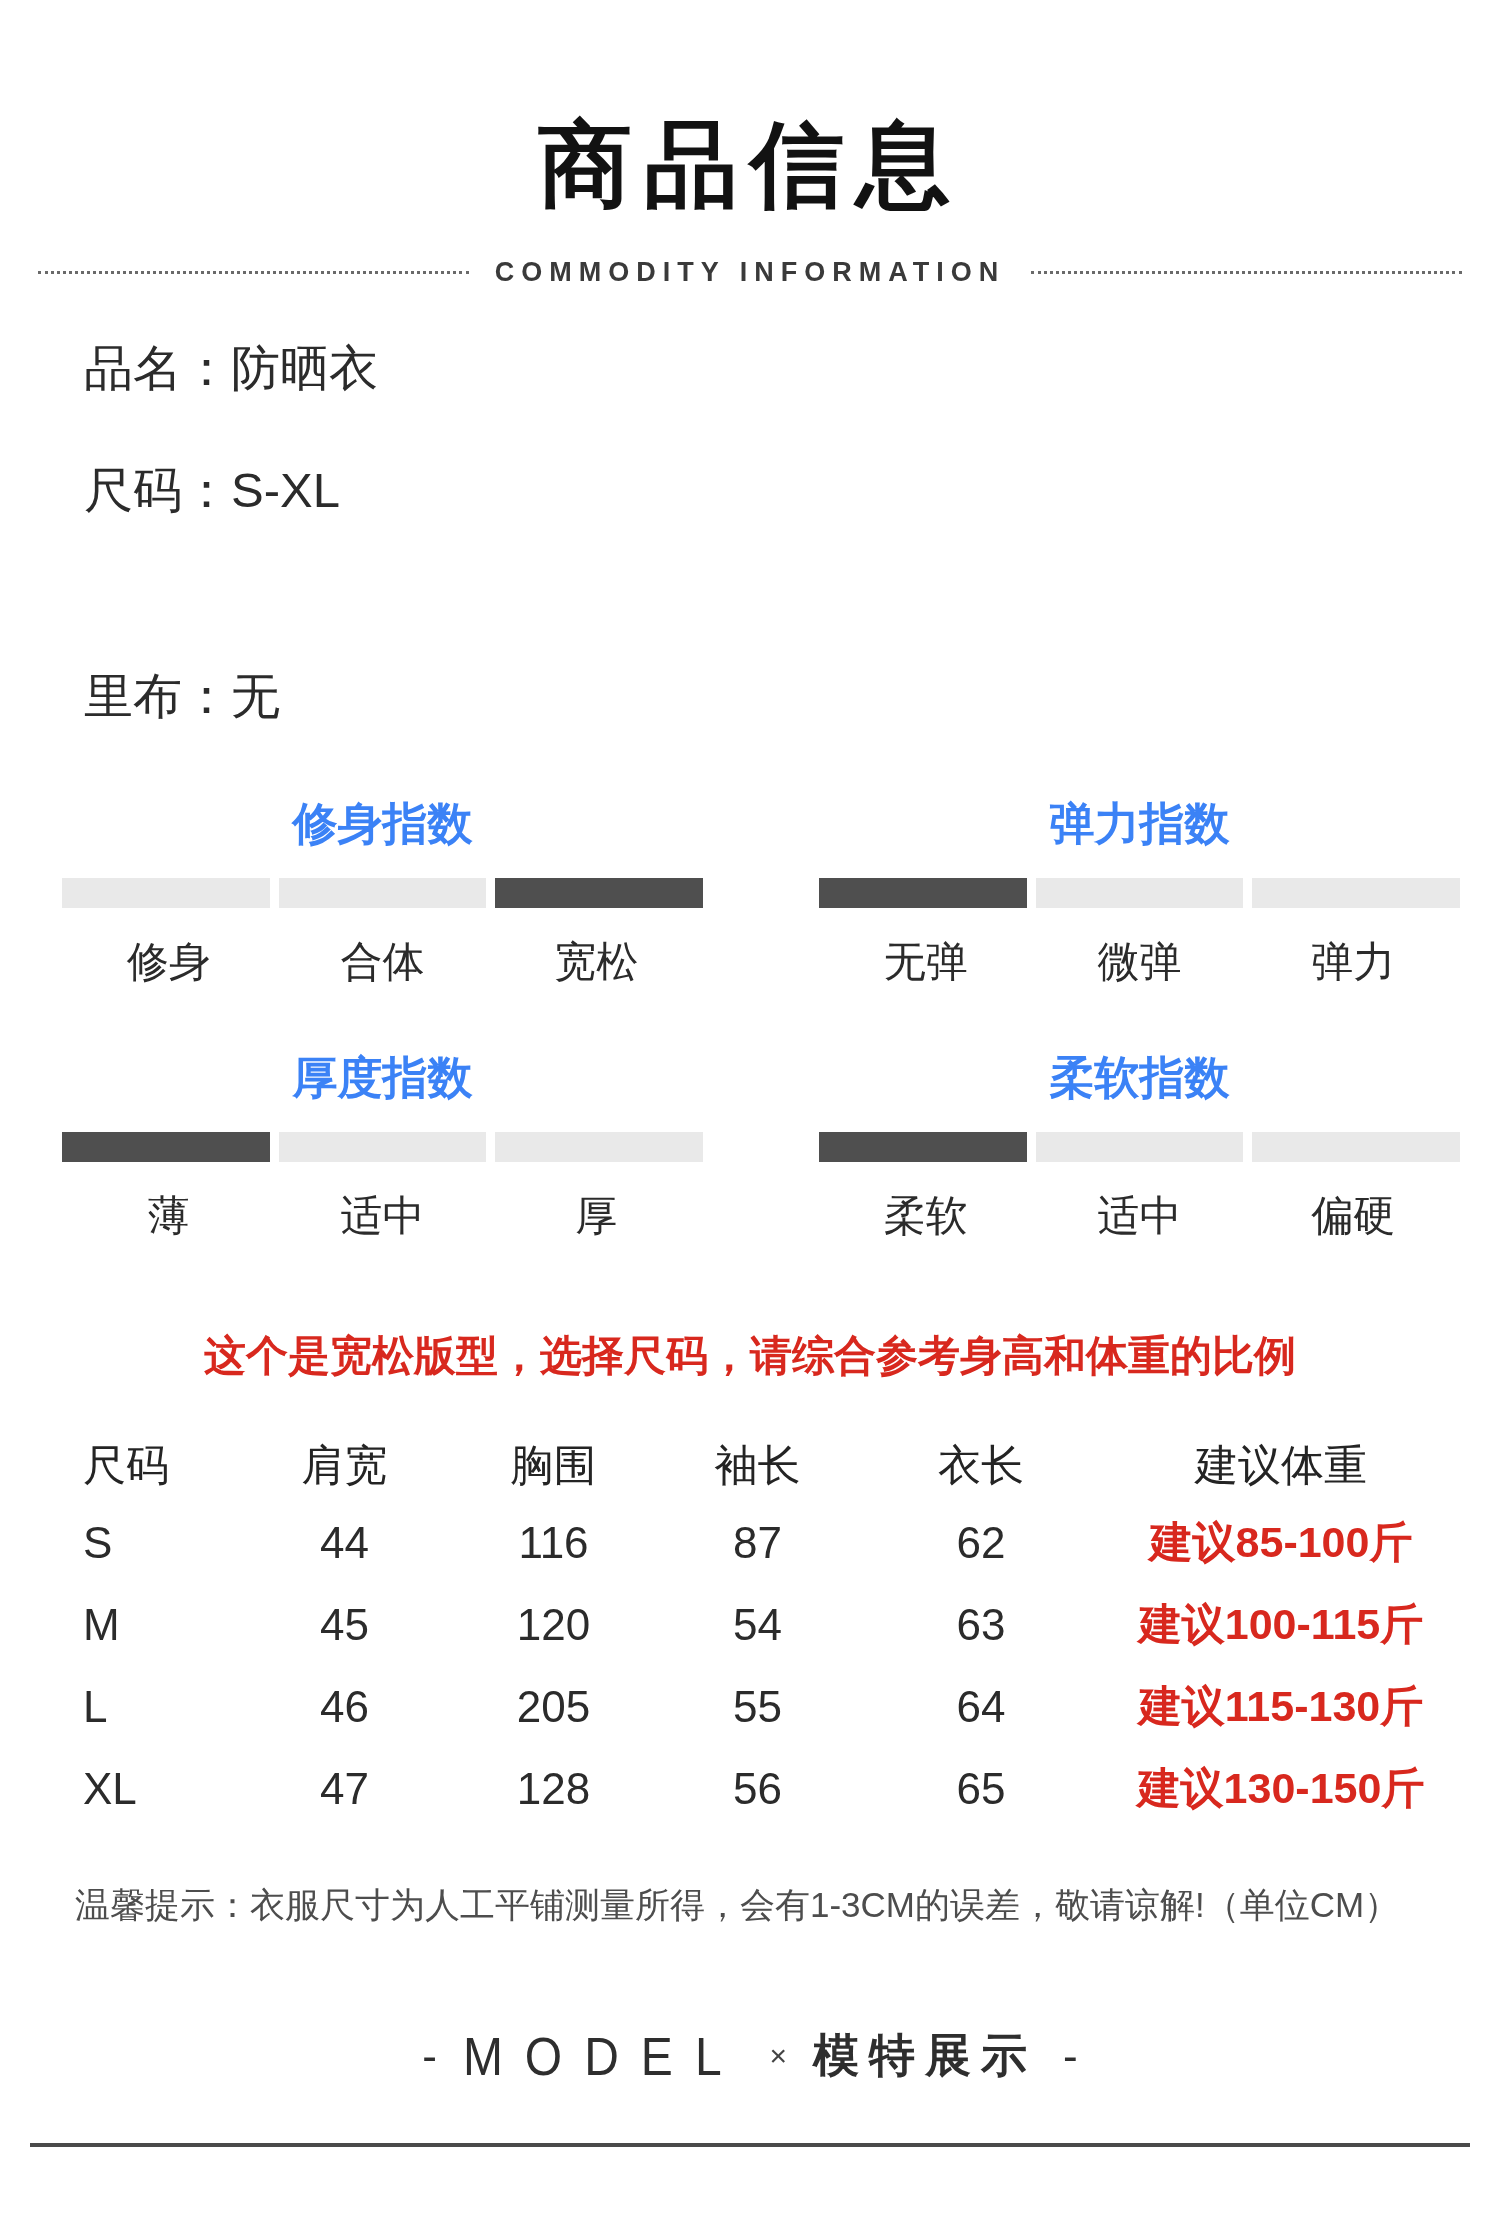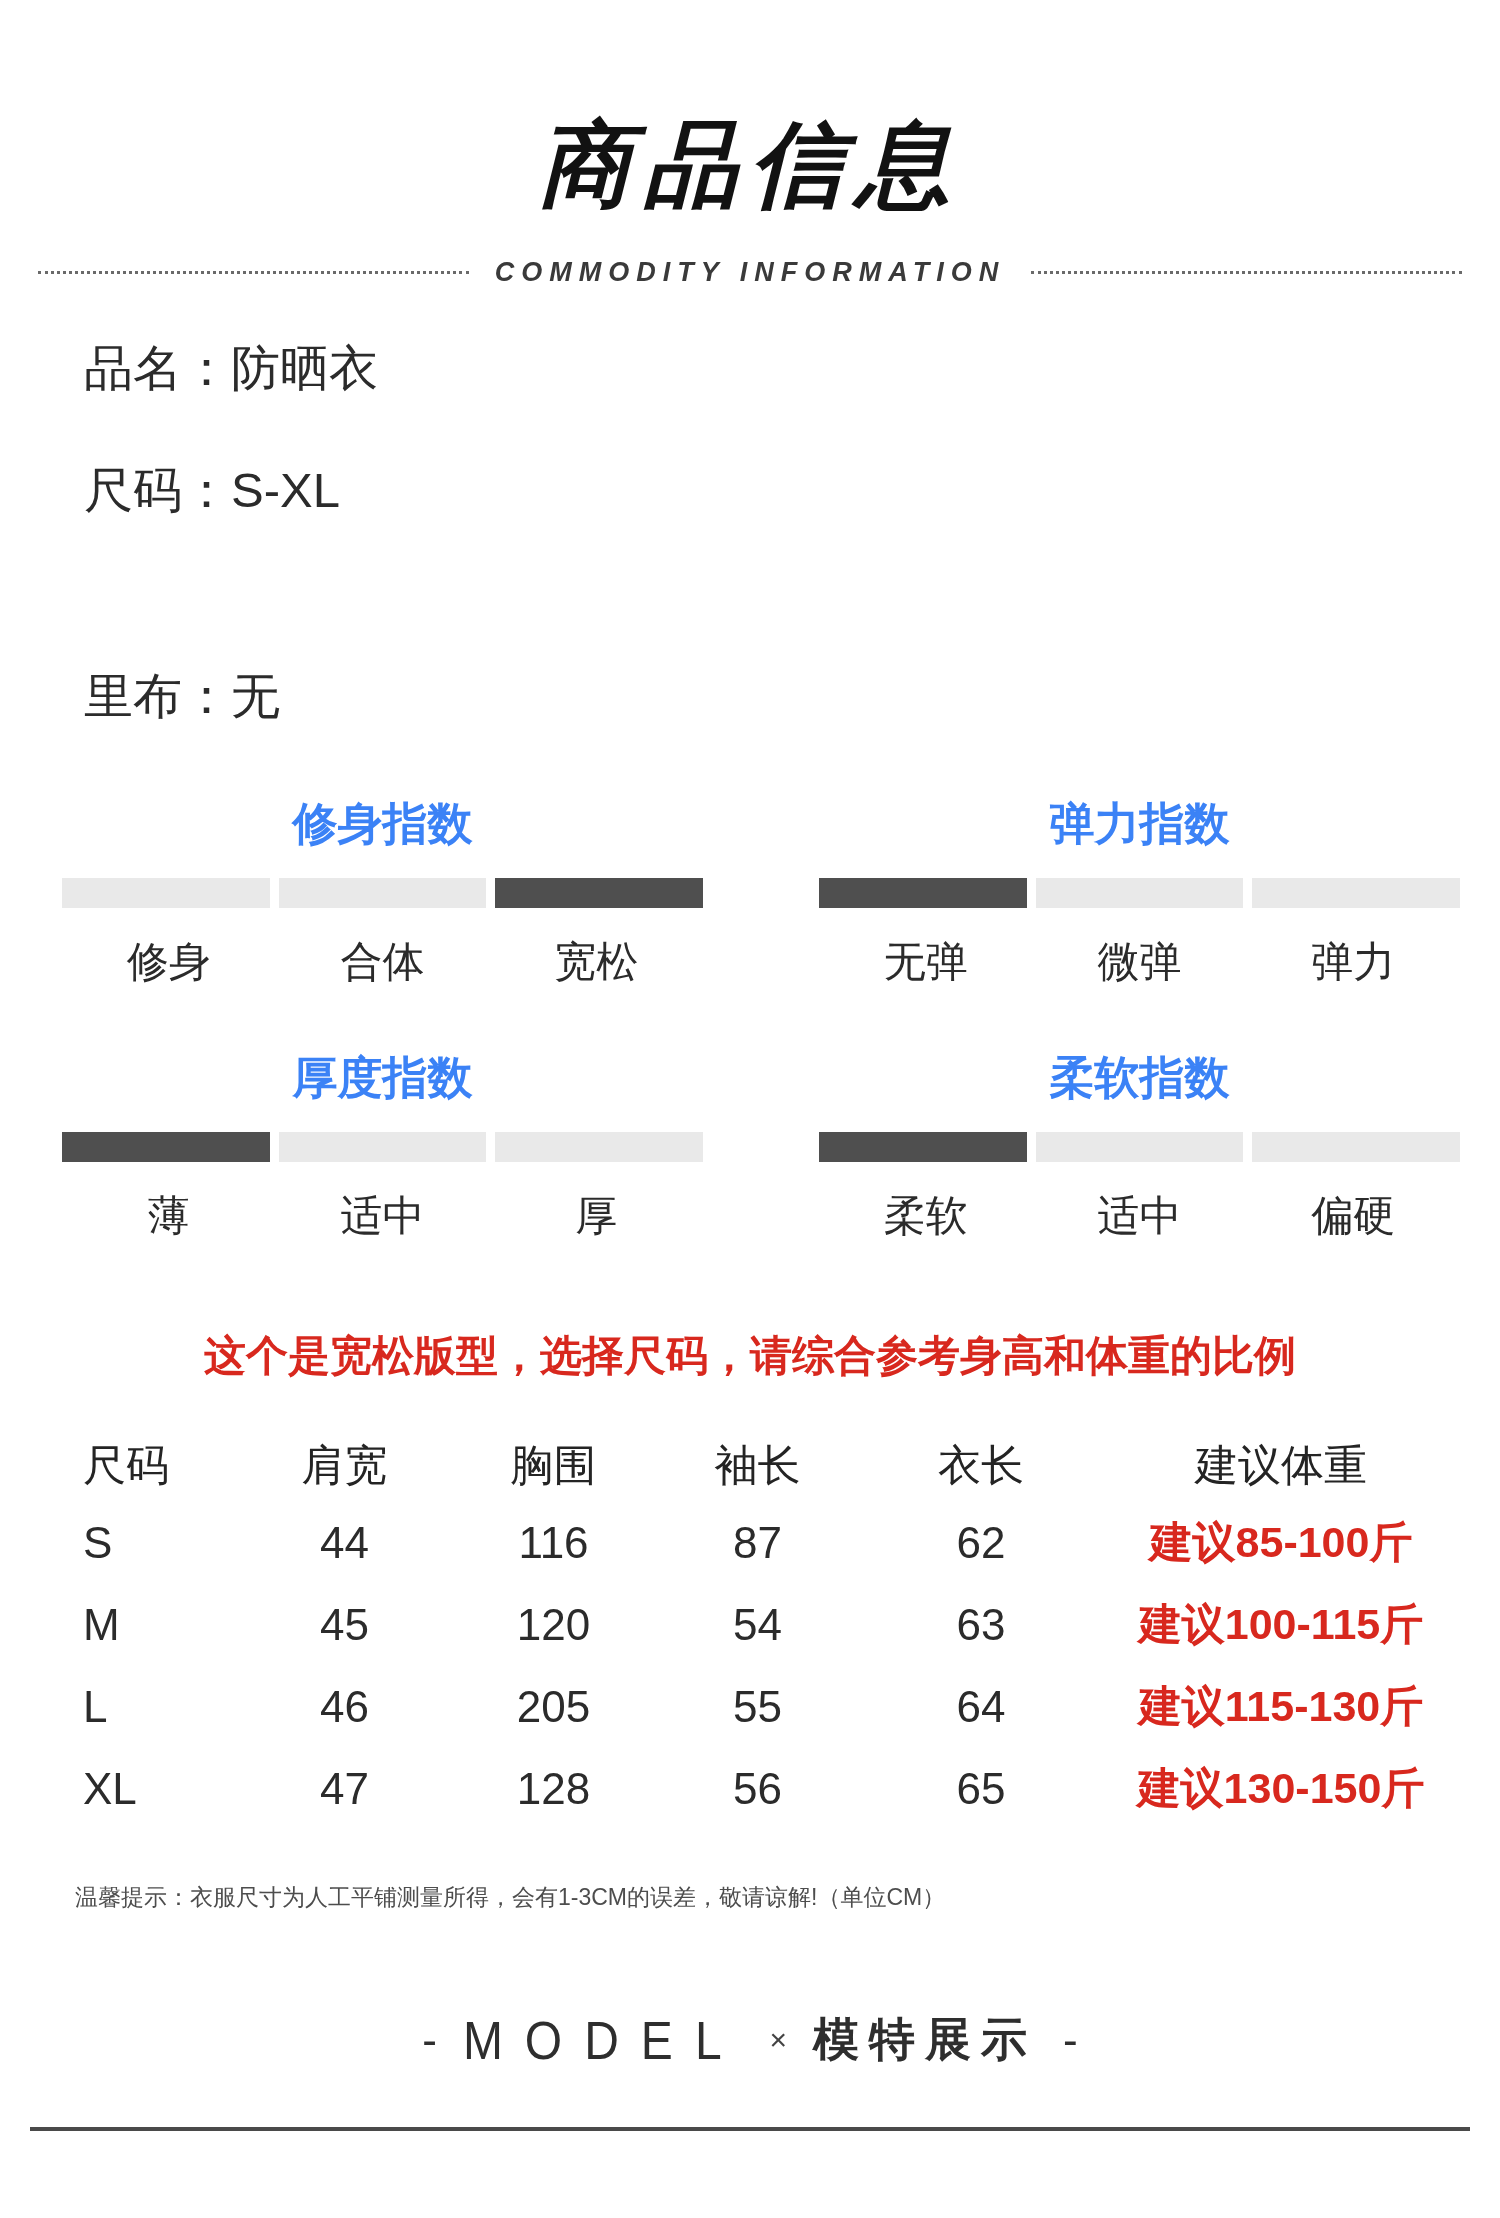--- a/index.html
+++ b/index.html
@@ -7,21 +7,21 @@
   body {
     width: 1500px;
     height: 2218px;
     position: relative;
     font-family: "Liberation Sans", "DejaVu Sans", sans-serif;
     color: #222;
     overflow: hidden;
   }
 
   
-  .page-header { padding-top: 102px; text-align: center; font-style: italic; }
+  .page-header { padding-top: 102px; text-align: center; }
   .page-title {
     font-size: 94px;
     font-weight: 700;
     letter-spacing: 12px;
     color: #121212;
   }
   .subtitle-row {
     margin-top: 28px;
     display: flex;
     align-items: center;
@@ -97,21 +97,21 @@
   .t-row.head { height: 72px; }
   .t-cell { text-align: center; font-size: 44px; color: #2b2b2b; }
   .t-cell.first { text-align: left; padding-left: 8px; }
   .t-row.head .t-cell { font-size: 43px; color: #242424; }
   .t-cell.red { color: #d8281e; font-weight: 700; font-size: 43px; }
 
   
   .tip {
     margin-top: 52px;
     padding-left: 75px;
-    font-size: 23px;
+    font-size: 35px;
     color: #4d4d4d;
   }
 
   
   .model-heading {
     margin-top: 96px;
     display: flex;
     align-items: center;
     justify-content: center;
     gap: 26px;

